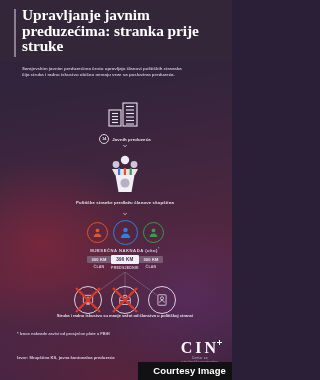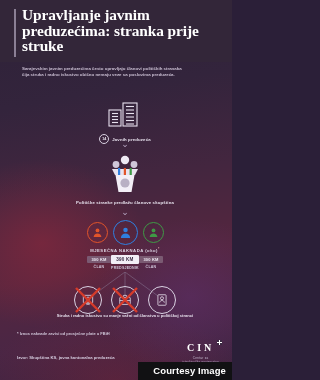--- a/index.html
+++ b/index.html
@@ -62,21 +62,21 @@
     border:1px solid #d9d1e2;display:flex;align-items:center;justify-content:center;}
   .ci svg.glyph{width:14px;height:14px;}
   .ci .x{position:absolute;left:-3px;top:-3px;width:32px;height:32px;}
   .note{position:absolute;left:0;top:313px;width:250px;text-align:center;
     font-size:4.1px;font-weight:700;color:#e4ddea;white-space:nowrap;}
   
   .foot-note{position:absolute;left:17px;top:331px;font-size:4px;color:#cfc5d8;font-weight:600;}
   .source{position:absolute;left:17px;top:355px;font-size:4.2px;color:#d6cde0;font-weight:600;}
   .logo{position:absolute;right:13px;top:341px;text-align:center;}
   .logo .cin{font-family:"Liberation Serif",serif;font-weight:700;color:#ffffff;
-    font-size:10px;letter-spacing:3px;line-height:14px;}
+    font-size:16px;letter-spacing:3px;line-height:14px;}
   .logo .mark{position:absolute;right:-3px;top:-1px;width:5px;height:5px;
     background:#ffffff;display:grid;grid-template-columns:1fr 1fr;grid-template-rows:1fr 1fr;gap:.5px;}
   .logo .mark i{background:#3a2a42;}
   .logo .l1{font-size:3px;color:#c6bbd0;letter-spacing:.3px;margin-top:1px;}
   .logo .l2{font-size:3px;color:#b7aac3;letter-spacing:.2px;}
   .courtesy{position:absolute;right:0;bottom:0;background:#111113;color:#ffffff;
     font-size:9.5px;font-weight:700;padding:3px 6px 4px 15px;letter-spacing:.1px;}
 </style>
 </head>
 <body>

